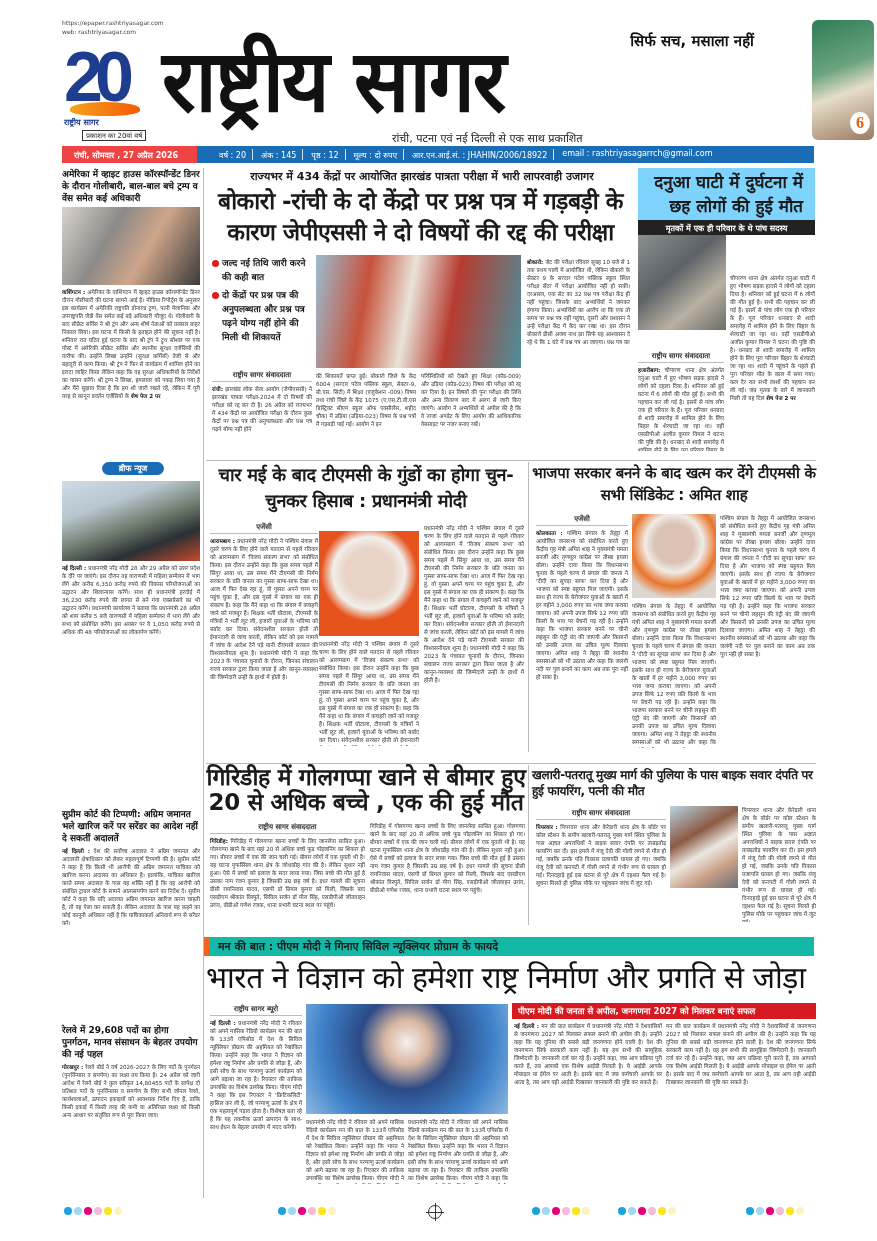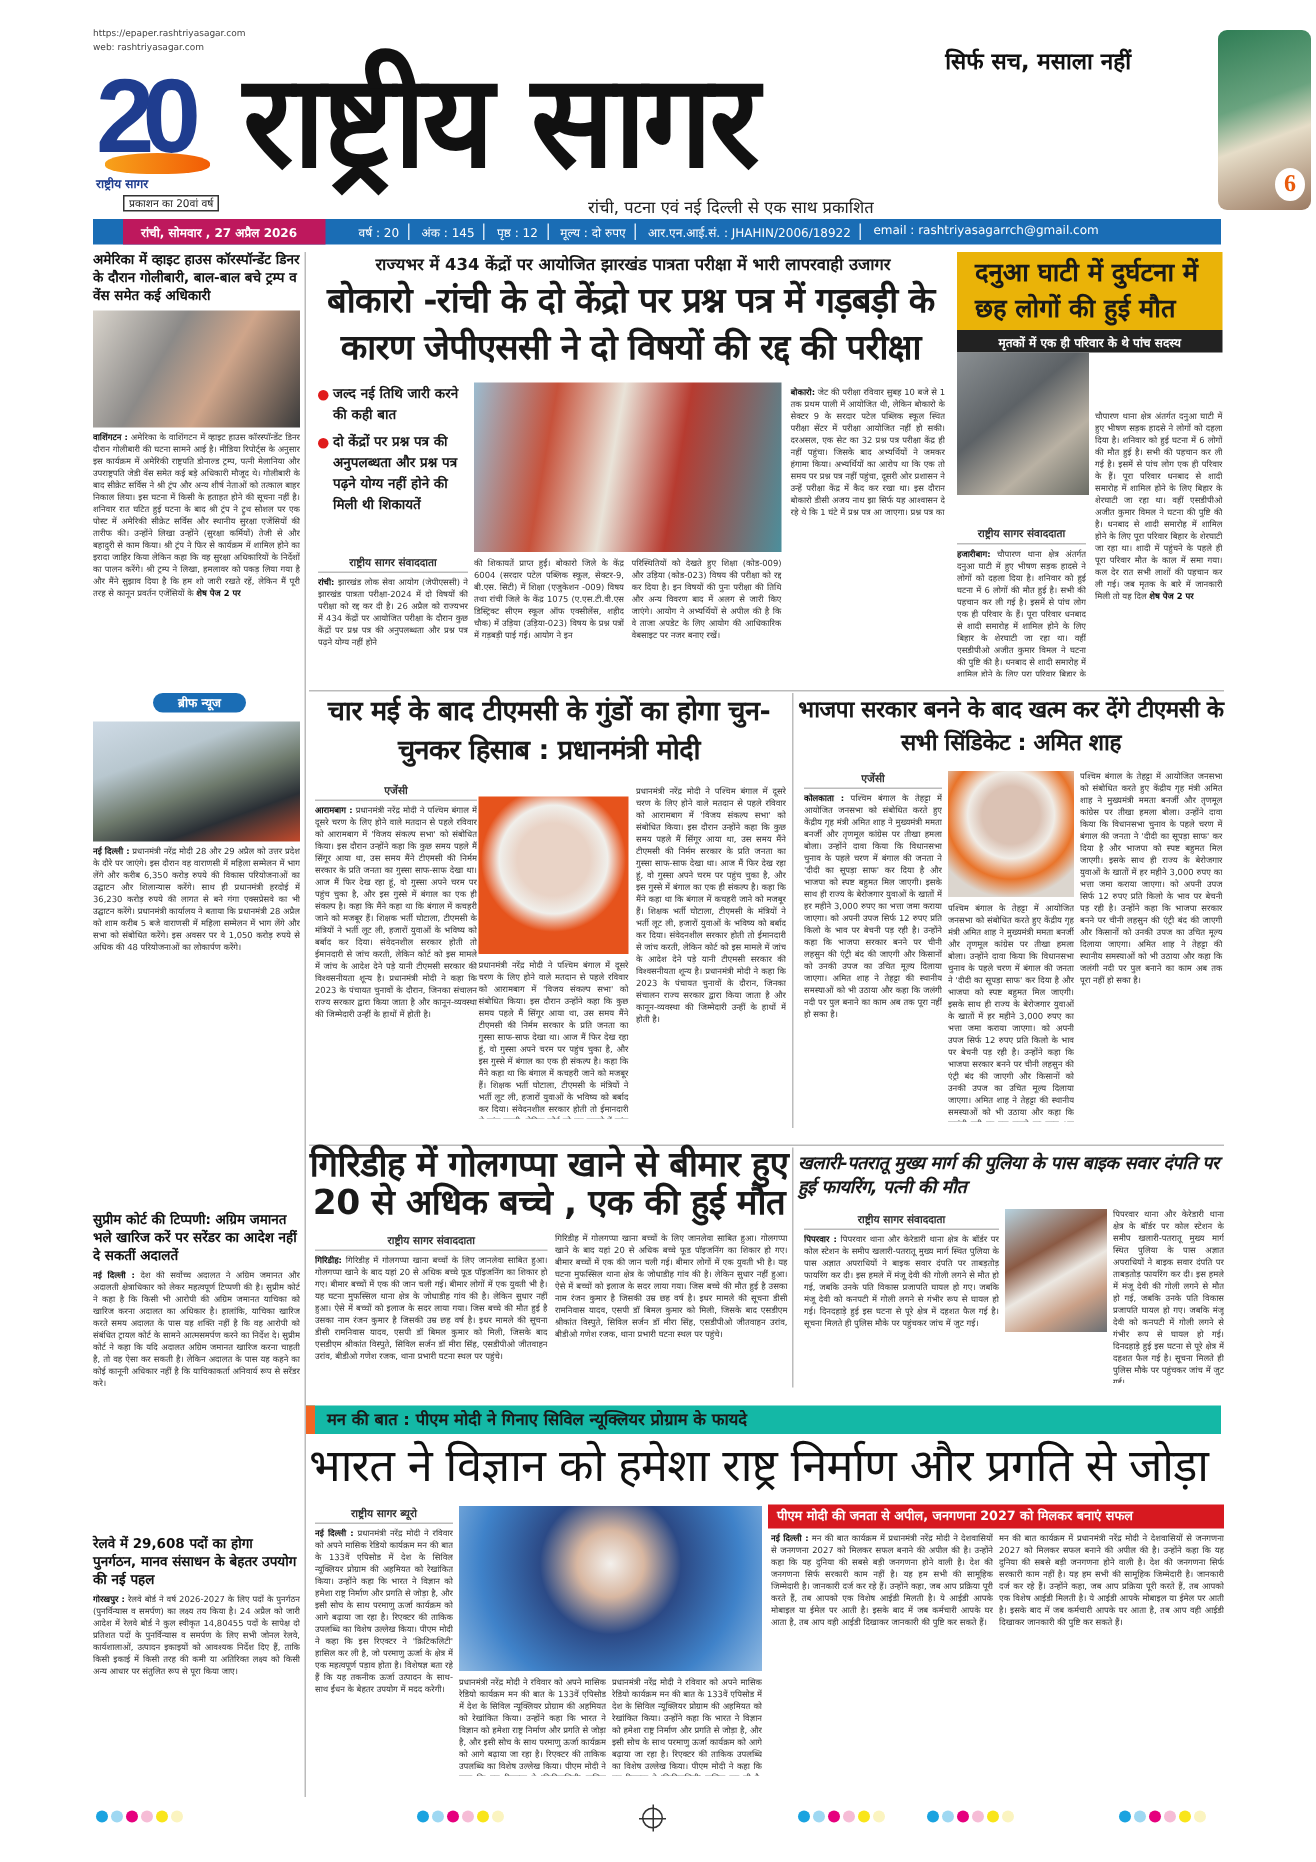--- a/index.html
+++ b/index.html
@@ -12,42 +12,42 @@
   .logo20 .swoosh { position: absolute; left: 6px; top: 60px; width: 70px; height: 14px; background: linear-gradient(90deg,#f7a21b,#f25c05); border-radius: 50% 50% 40% 40%; }
   .logo-sub { position: absolute; left: 2px; top: 98px; font-size: 8px; color: #1f3d8f; font-weight: bold; }
   .logo-year { position: absolute; left: 20px; top: 112px; font-size: 7px; border: 1px solid #333; padding: 0 3px; color: #222; }
   .title-main { position: absolute; left: 100px; top: 18px; font: bold 82px/92px "DejaVu Sans", sans-serif; color: #111; letter-spacing: -2px; transform: scaleY(1.05); }
   .tagline { position: absolute; right: 60px; top: 12px; font: bold 15px "DejaVu Sans", sans-serif; color: #111; }
   .published { position: absolute; left: 330px; top: 112px; font-size: 11px; color: #222; }
   .corner-photo { position: absolute; right: -60px; top: 2px; width: 62px; height: 120px; background: linear-gradient(160deg,#2f7d55 0%,#6aa37f 40%,#e6ddc8 60%,#9b7a62 100%); border-radius: 6px; }
   .corner-num { position: absolute; right: 4px; bottom: 6px; width: 20px; height: 22px; border-radius: 50%; background: #fff; color: #e85a0c; font: bold 16px "Liberation Serif", serif; text-align: center; line-height: 22px; }
 
   .infobar { position: absolute; left: 62px; top: 146px; width: 752px; height: 17px; background: #1a6db5; color: #fff; font-size: 8px; display: flex; align-items: center; }
-  .infobar .date { background: #be185d; height: 17px; padding: 0 12px; display: flex; align-items: center; font-weight: bold; width: 135px; margin-left: 20px; }
+  .infobar .date { background: #ef4444; height: 17px; padding: 0 12px; display: flex; align-items: center; font-weight: bold; width: 135px; }
   .infobar .meta { display: flex; gap: 8px; padding-left: 22px; }
   .infobar .meta span { padding-right: 6px; border-right: 1px solid #cfe2f3; }
   .infobar .meta span:last-child { border-right: none; }
 
   .col-left { position: absolute; left: 62px; top: 168px; width: 138px; }
   .hd-sm { font: bold 9px/12px "DejaVu Sans", sans-serif; color: #111; }
   .photo { background: #999; position: relative; overflow: hidden; }
   .body-txt { font-size: 5.6px; line-height: 8px; color: #333; text-align: justify; }
   .body-txt b { color: #111; }
 
   .kicker { position: absolute; left: 212px; top: 170px; width: 420px; font: bold 11px/14px "DejaVu Sans", sans-serif; text-align: center; }
   .lead-head { position: absolute; left: 208px; top: 186px; width: 425px; font: bold 23px/31px "DejaVu Sans", sans-serif; text-align: center; letter-spacing: -0.5px; }
 
   .bullets { position: absolute; left: 212px; top: 256px; width: 100px; }
   .bullets li { list-style: none; font: bold 9px/14px "DejaVu Sans", sans-serif; margin-bottom: 4px; padding-left: 10px; position: relative; }
   .bullets li::before { content: ""; position: absolute; left: 0; top: 4px; width: 7px; height: 7px; border-radius: 50%; background: #e01b1b; }
 
   .byline { font-size: 7px; font-weight: bold; text-align: center; color: #333; border-bottom: 1px solid #bbb; padding-bottom: 2px; margin-bottom: 3px; }
 
   .sidebar-r { position: absolute; left: 638px; top: 168px; width: 177px; height: 290px; }
-  .danua-head { background: #eab308; font: bold 17px/24px "DejaVu Sans", sans-serif; text-align: left; padding: 2px 12px; }
+  .danua-head { background: #7dd3fc; font: bold 17px/24px "DejaVu Sans", sans-serif; text-align: right; padding: 2px 12px; }
   .danua-sub { background: #222; color: #fff; font-size: 8px; text-align: center; padding: 2px 0; font-weight: bold; }
 
   .brief-tag { position: absolute; left: 102px; top: 462px; width: 62px; height: 13px; background: #1a6db5; color: #fff; font-size: 8px; font-weight: bold; text-align: center; line-height: 13px; border-radius: 7px; }
 
   .sect-head { position: absolute; font: bold 18px/26px "DejaVu Sans", sans-serif; text-align: center; letter-spacing: -0.3px; }
   .divider-v { position: absolute; width: 1px; background: #bbb; }
   .divider-h { position: absolute; height: 1px; background: #bbb; }
 
   .mann-bar { position: absolute; left: 204px; top: 937px; width: 610px; height: 19px; background: #14b8a6; font: bold 11px/19px "DejaVu Sans", sans-serif; padding-left: 14px; }
   .mann-bar::before { content: ""; position: absolute; left: 0; top: 0; width: 6px; height: 19px; background: #f26522; }
@@ -214,21 +214,21 @@
   <div class="byline">राष्ट्रीय सागर संवाददाता</div>
   <div class="body-txt" style="height:86px;overflow:hidden;">
     <b>गिरिडीह:</b>
     <span>गिरिडीह में गोलगप्पा खाना बच्चों के लिए जानलेवा साबित हुआ। गोलगप्पा खाने के बाद यहां 20 से अधिक बच्चे फूड पॉइजनिंग का शिकार हो गए। बीमार बच्चों में एक की जान चली गई। बीमार लोगों में एक युवती भी है। यह घटना मुफस्सिल थाना क्षेत्र के जोधाडीह गांव की है। लेकिन सुधार नहीं हुआ। ऐसे में बच्चों को इलाज के सदर लाया गया। जिस बच्चे की मौत हुई है उसका नाम रंजन कुमार है जिसकी उम्र छह वर्ष है। इधर मामले की सूचना डीसी रामनिवास यादव, एसपी डॉ बिमल कुमार को मिली, जिसके बाद एसडीएम श्रीकांत विस्पुते, सिविल सर्जन डॉ मीरा सिंह, एसडीपीओ जीतवाहन उरांव, बीडीओ गणेश रजक, थाना प्रभारी घटना स्थल पर पहुंचे।</span>
   </div>
 </div>
 <div class="body-txt" style="position:absolute;left:370px;top:822px;width:155px;height:100px;overflow:hidden;">गिरिडीह में गोलगप्पा खाना बच्चों के लिए जानलेवा साबित हुआ। गोलगप्पा खाने के बाद यहां 20 से अधिक बच्चे फूड पॉइजनिंग का शिकार हो गए। बीमार बच्चों में एक की जान चली गई। बीमार लोगों में एक युवती भी है। यह घटना मुफस्सिल थाना क्षेत्र के जोधाडीह गांव की है। लेकिन सुधार नहीं हुआ। ऐसे में बच्चों को इलाज के सदर लाया गया। जिस बच्चे की मौत हुई है उसका नाम रंजन कुमार है जिसकी उम्र छह वर्ष है। इधर मामले की सूचना डीसी रामनिवास यादव, एसपी डॉ बिमल कुमार को मिली, जिसके बाद एसडीएम श्रीकांत विस्पुते, सिविल सर्जन डॉ मीरा सिंह, एसडीपीओ जीतवाहन उरांव, बीडीओ गणेश रजक, थाना प्रभारी घटना स्थल पर पहुंचे।</div>
 
 <div class="divider-v" style="left:528px;top:765px;height:160px;"></div>
 
-<div class="sect-head" style="left:532px;top:767px;width:284px;font-size:12px;line-height:16px;text-align:left;font-style:italic;">खलारी-पतरातू मुख्य मार्ग की पुलिया के पास बाइक सवार दंपति पर हुई फायरिंग, पत्नी की मौत</div>
+<div class="sect-head" style="left:532px;top:767px;width:284px;font-size:12px;line-height:16px;text-align:left;">खलारी-पतरातू मुख्य मार्ग की पुलिया के पास बाइक सवार दंपति पर हुई फायरिंग, पत्नी की मौत</div>
 <div style="position:absolute;left:536px;top:808px;width:130px;">
   <div class="byline">राष्ट्रीय सागर संवाददाता</div>
   <div class="body-txt" style="height:110px;overflow:hidden;">
     <b>पिपरवार :</b>
     <span>पिपरवार थाना और केरेडारी थाना क्षेत्र के बॉर्डर पर कोल स्टेशन के समीप खलारी-पतरातू मुख्य मार्ग स्थित पुलिया के पास अज्ञात अपराधियों ने बाइक सवार दंपति पर ताबड़तोड़ फायरिंग कर दी। इस हमले में मंजू देवी की गोली लगने से मौत हो गई, जबकि उनके पति विकास प्रजापति घायल हो गए। जबकि मंजू देवी को कनपटी में गोली लगने से गंभीर रूप से घायल हो गई। दिनदहाड़े हुई इस घटना से पूरे क्षेत्र में दहशत फैल गई है। सूचना मिलते ही पुलिस मौके पर पहुंचकर जांच में जुट गई।</span>
   </div>
 </div>
 <div class="photo" style="position:absolute;left:670px;top:806px;width:68px;height:82px;background:linear-gradient(150deg,#b7d3e0 0%,#8b5a44 35%,#ece8e2 55%,#caa087 75%,#6a6f74 100%);"></div>
 <div class="body-txt" style="position:absolute;left:742px;top:806px;width:74px;height:116px;overflow:hidden;">पिपरवार थाना और केरेडारी थाना क्षेत्र के बॉर्डर पर कोल स्टेशन के समीप खलारी-पतरातू मुख्य मार्ग स्थित पुलिया के पास अज्ञात अपराधियों ने बाइक सवार दंपति पर ताबड़तोड़ फायरिंग कर दी। इस हमले में मंजू देवी की गोली लगने से मौत हो गई, जबकि उनके पति विकास प्रजापति घायल हो गए। जबकि मंजू देवी को कनपटी में गोली लगने से गंभीर रूप से घायल हो गई। दिनदहाड़े हुई इस घटना से पूरे क्षेत्र में दहशत फैल गई है। सूचना मिलते ही पुलिस मौके पर पहुंचकर जांच में जुट गई।</div>
 

